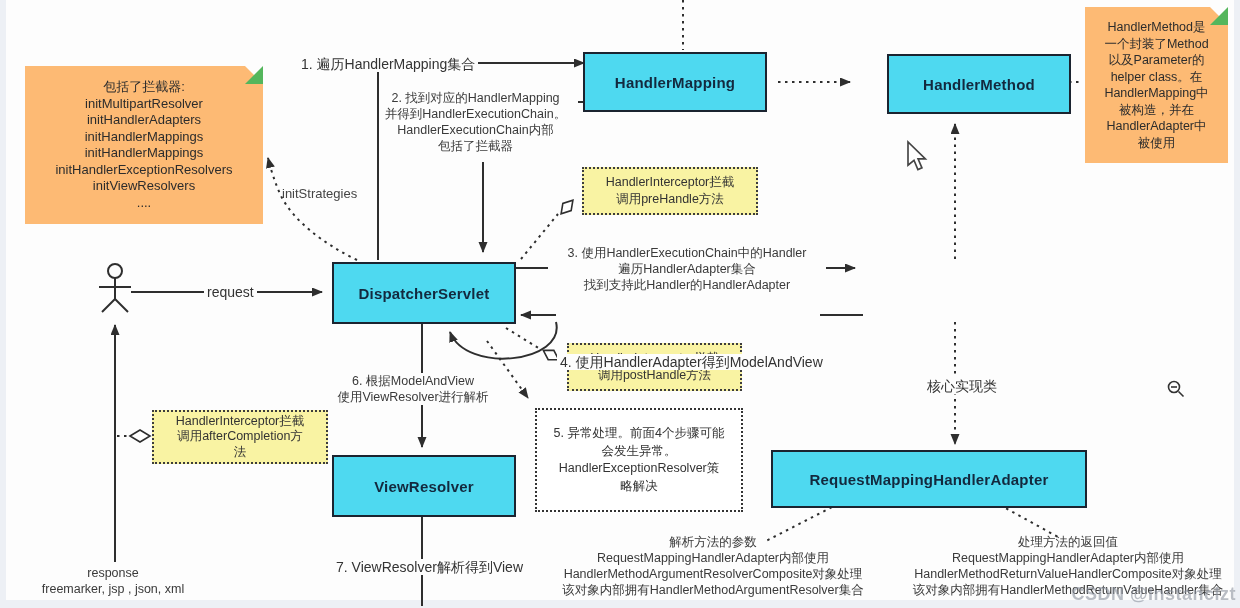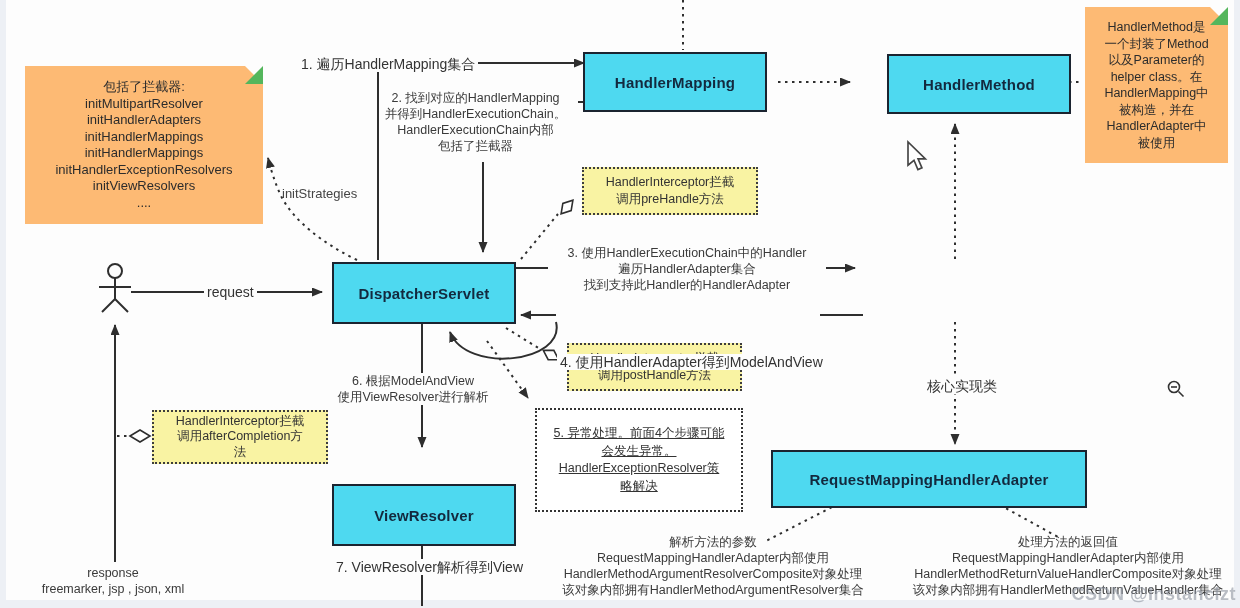--- a/index.html
+++ b/index.html
@@ -15,21 +15,21 @@
        display:flex;flex-direction:column;justify-content:center;}
   .note-green .fold{position:absolute;top:0;right:0;width:0;height:0;
        border-left:18px solid transparent;border-top:18px solid #fdfdfd;}
   .note-green .fold::after{content:"";position:absolute;left:-18px;top:-18px;width:0;height:0;
        border-left:18px solid transparent;border-bottom:18px solid #54b65c;}
   .note-yellow{position:absolute;z-index:2;background:#f9f3a3;border:2px dotted #3c3c3c;
        color:#333;font-size:12.5px;line-height:17px;text-align:center;
        display:flex;flex-direction:column;justify-content:center;}
   .dotted-box{position:absolute;z-index:2;background:#fff;border:2px dotted #333;
        color:#333;font-size:12.5px;line-height:17.5px;text-align:center;
-       display:flex;flex-direction:column;justify-content:center;text-decoration:underline;}
+       display:flex;flex-direction:column;justify-content:center;}
   .lbl{position:absolute;z-index:3;color:#333;font-size:14px;line-height:16px;white-space:nowrap;}
   .wbg{background:#fdfdfd;padding:0 3px;}
   .blk{position:absolute;z-index:3;color:#3a3a3a;font-size:12.5px;line-height:16px;text-align:center;}
   #watermark{position:absolute;z-index:4;right:4px;bottom:3px;font-size:18px;
        color:rgba(140,146,158,0.6);letter-spacing:.5px;font-weight:bold;}
 </style>
 </head>
 <body>
 
 <div id="stage">
@@ -125,21 +125,21 @@
     <div>helper class。在</div>
     <div>HandlerMapping中</div>
     <div>被构造，并在</div>
     <div>HandlerAdapter中</div>
     <div>被使用</div>
   </div>
 
   <div class="box" style="left:583px;top:52px;width:180px;height:56px;">HandlerMapping</div>
   <div class="box" style="left:887px;top:54px;width:180px;height:56px;">HandlerMethod</div>
   <div class="box" style="left:332px;top:262px;width:180px;height:58px;">DispatcherServlet</div>
-  <div class="box" style="left:332px;top:455px;width:180px;height:58px;margin-top:29px;">ViewResolver</div>
+  <div class="box" style="left:332px;top:455px;width:180px;height:58px;">ViewResolver</div>
   <div class="box" style="left:771px;top:450px;width:312px;height:54px;">RequestMappingHandlerAdapter</div>
 
   <div class="note-yellow" style="left:582px;top:167px;width:172px;height:44px;">
     <div>HandlerInterceptor拦截</div>
     <div>调用preHandle方法</div>
   </div>
   <div class="note-yellow" style="left:567px;top:343px;width:171px;height:44px;">
     <div>HandlerInterceptor拦截</div>
     <div>调用postHandle方法</div>
   </div>

